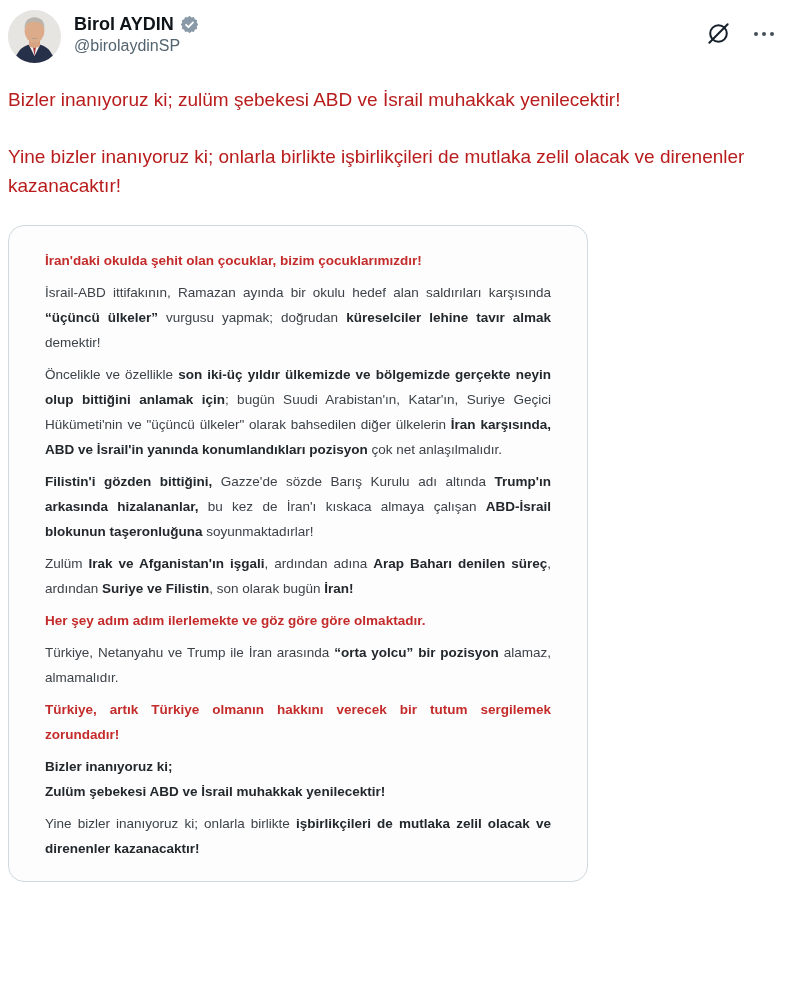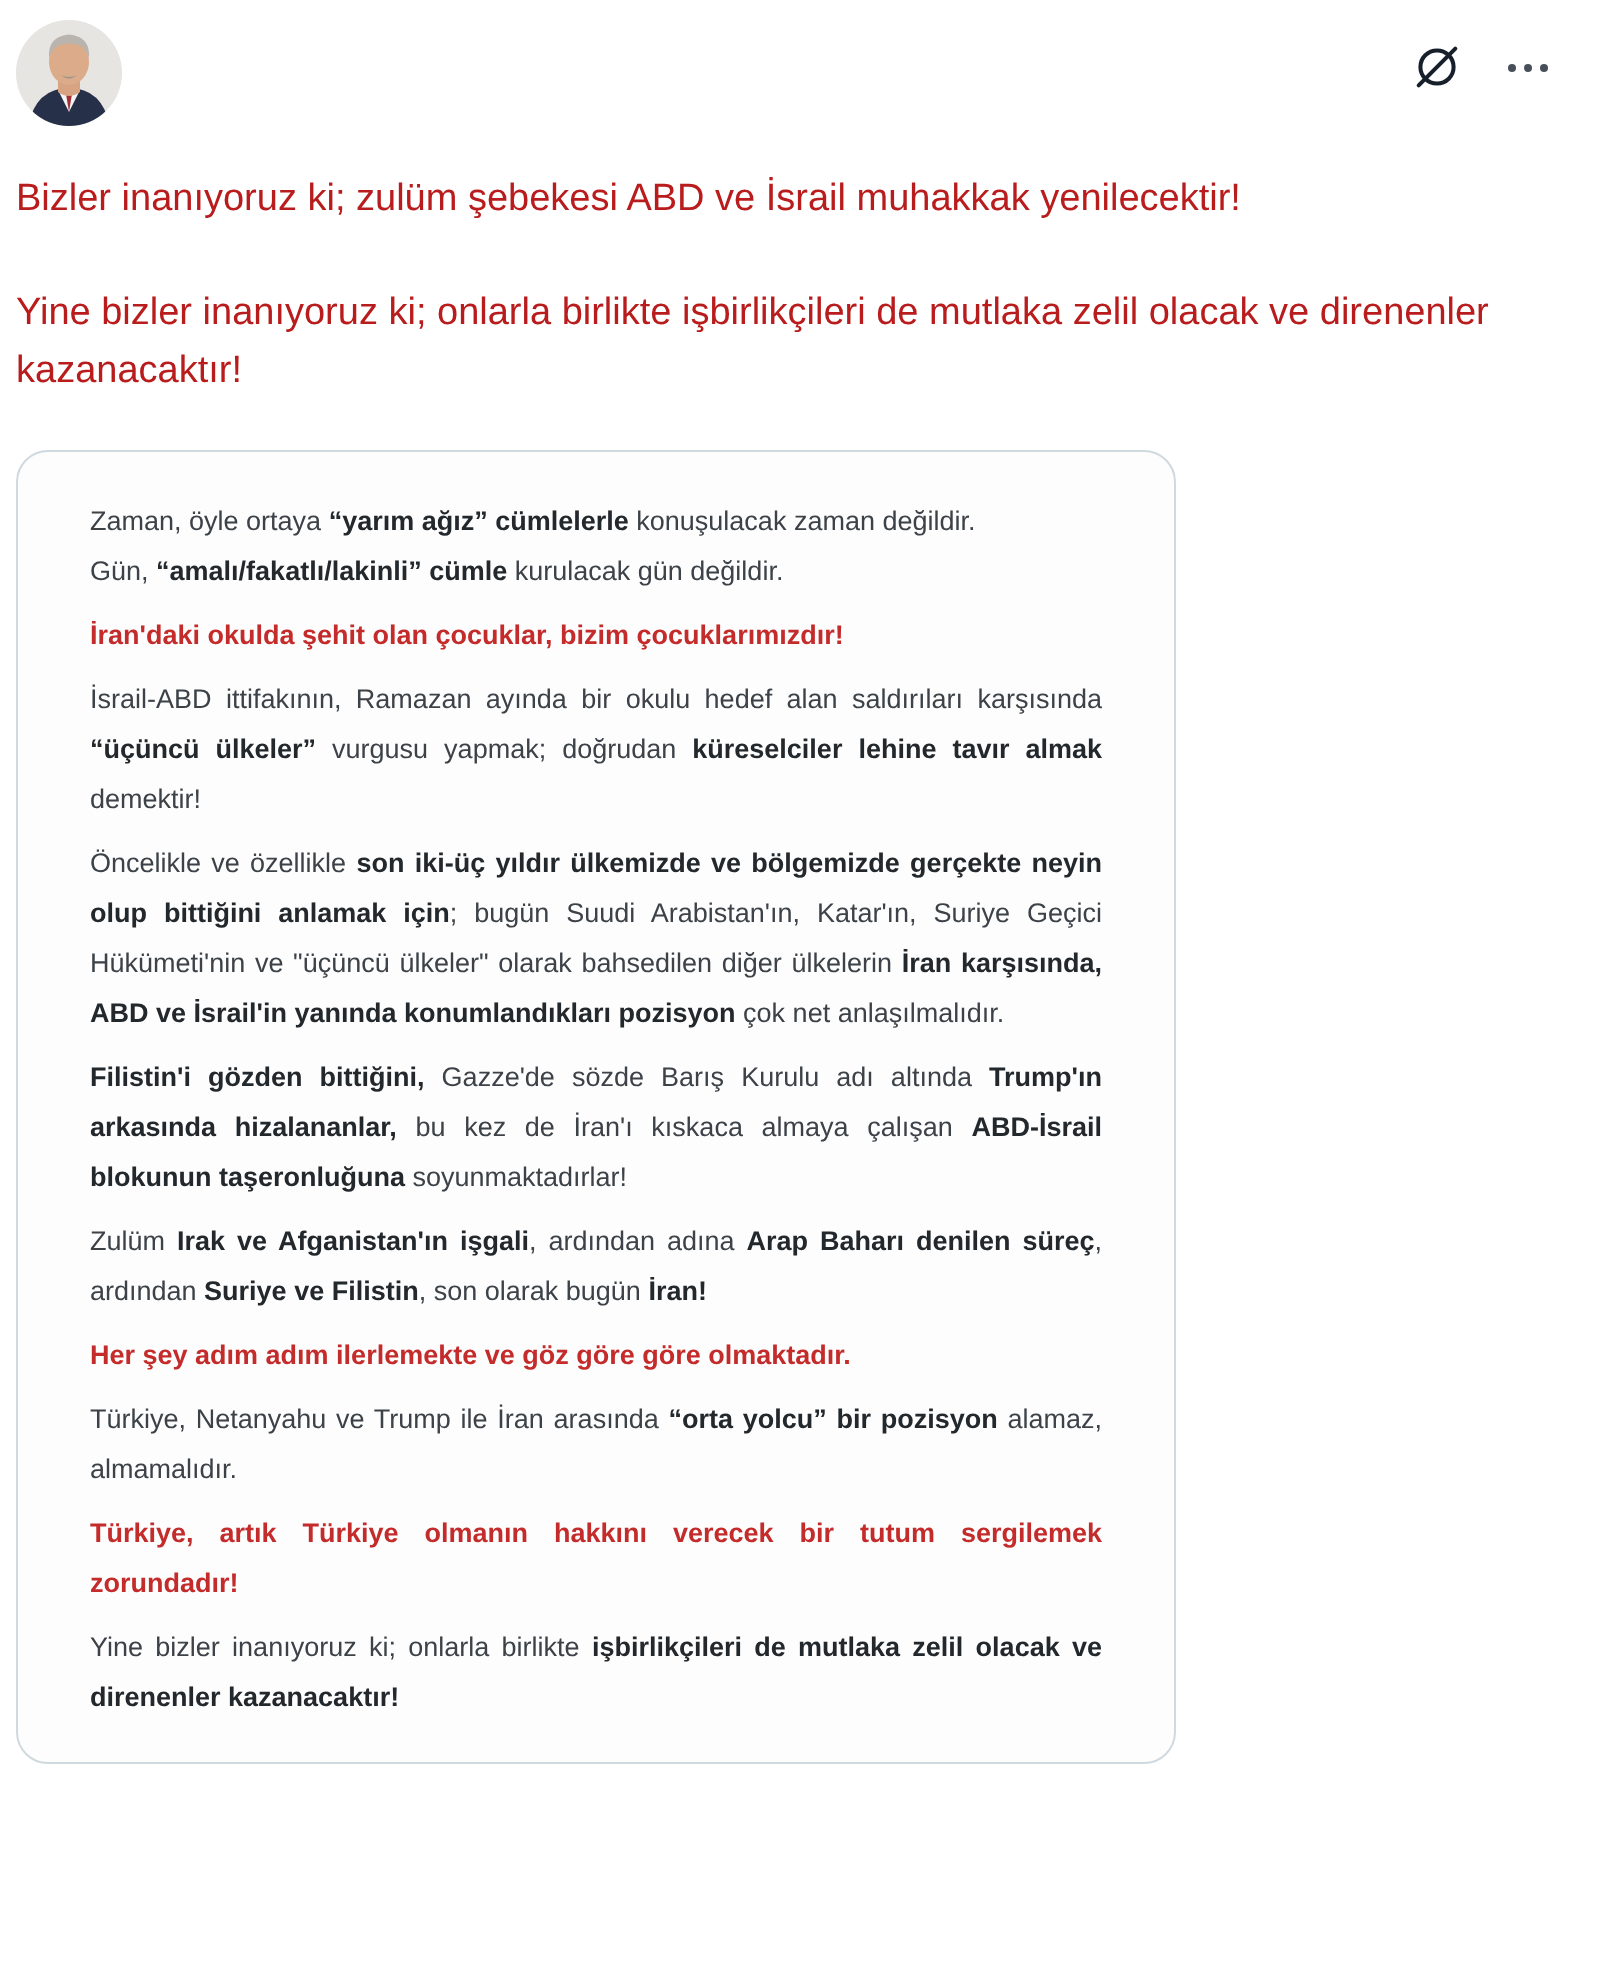--- a/index.html
+++ b/index.html
@@ -79,20 +79,32 @@
 
         <path d="M21 29 h11 v7 q-5.5 4 -11 0 Z" fill="#d8a383"></path>
 
         <ellipse cx="26.5" cy="21" rx="10" ry="11.5" fill="#dcab8a"></ellipse>
 
         <path d="M16.5 19 q-.5 -8 5 -10.5 q5 -2.5 10 0 q5.5 2.5 5 10.5 q-2 -5 -4 -6 q-6 -2.5 -12 0 q-2 1 -4 6 Z" fill="#b9b4ae"></path>
 
         <path d="M22.5 27.5 q4 2 8 0 q-4 3.5 -8 0 Z" fill="#9b948d"></path>
       </svg>
     </div>
+    <div class="id-block">
+      <div class="name-row">
+        <span class="display-name">Birol AYDIN</span>
+        <span class="badge">
+          <svg viewBox="0 0 24 24" width="19" height="19">
+            <path fill="#8a99a8" d="M12 1l2.4 2.1 3.1-.6 1.2 2.9 3 1.1-.6 3.1L23 12l-1.9 2.4.6 3.1-3 1.1-1.2 2.9-3.1-.6L12 23l-2.4-2.1-3.1.6-1.2-2.9-3-1.1.6-3.1L1 12l1.9-2.4-.6-3.1 3-1.1 1.2-2.9 3.1.6z"></path>
+            <path fill="none" stroke="#ffffff" stroke-width="2.3" stroke-linecap="round" stroke-linejoin="round" d="M7.6 12.4l3 3 5.8-6"></path>
+          </svg>
+        </span>
+      </div>
+      <div class="handle">@birolaydinSP</div>
+    </div>
     <div class="header-right">
       <button class="icon-btn" title="">
         <svg viewBox="0 0 28 28" width="27" height="27">
           <circle cx="14" cy="14" r="8.6" fill="none" stroke="#17202a" stroke-width="2.1"></circle>
           <line x1="4.5" y1="23.5" x2="23.5" y2="4.5" stroke="#17202a" stroke-width="2.1" stroke-linecap="round"></line>
         </svg>
       </button>
       <button class="icon-btn">
         <span class="dots">
             <i></i>
@@ -102,26 +114,26 @@
       </button>
     </div>
   </div>
 
   <div class="tweet-text">Bizler inanıyoruz ki; zulüm şebekesi ABD ve İsrail muhakkak yenilecektir!
 
 Yine bizler inanıyoruz ki; onlarla birlikte işbirlikçileri de mutlaka zelil olacak ve direnenler kazanacaktır!</div>
 
   <div class="img-card">
     <div id="card-text">
-        <p class="img-para left"><span>Zaman, öyle ortaya </span><span class="b">“yarım ağız” cümlelerle</span><span> konuşulacak zaman değildir.</span><br><span>Gün, </span><span class="b">“amalı/fakatlı/lakinli” cümle</span><span> kurulacak gün değildir.</span></p>
         <p class="img-para red"><span class="b">İran'daki okulda şehit olan çocuklar, bizim çocuklarımızdır!</span></p>
         <p class="img-para"><span>İsrail-ABD ittifakının, Ramazan ayında bir okulu hedef alan saldırıları karşısında </span><span class="b">“üçüncü ülkeler”</span><span> vurgusu yapmak; doğrudan </span><span class="b">küreselciler lehine tavır almak</span><span> demektir!</span></p>
         <p class="img-para"><span>Öncelikle ve özellikle </span><span class="b">son iki-üç yıldır ülkemizde ve bölgemizde gerçekte neyin olup bittiğini anlamak için</span><span>; bugün Suudi Arabistan'ın, Katar'ın, Suriye Geçici Hükümeti'nin ve "üçüncü ülkeler" olarak bahsedilen diğer ülkelerin </span><span class="b">İran karşısında, ABD ve İsrail'in yanında konumlandıkları pozisyon</span><span> çok net anlaşılmalıdır.</span></p>
         <p class="img-para"><span class="b">Filistin'i gözden bittiğini,</span><span> Gazze'de sözde Barış Kurulu adı altında </span><span class="b">Trump'ın arkasında hizalananlar,</span><span> bu kez de İran'ı kıskaca almaya çalışan </span><span class="b">ABD-İsrail blokunun taşeronluğuna</span><span> soyunmaktadırlar!</span></p>
         <p class="img-para"><span>Zulüm </span><span class="b">Irak ve Afganistan'ın işgali</span><span>, ardından adına </span><span class="b">Arap Baharı denilen süreç</span><span>, ardından </span><span class="b">Suriye ve Filistin</span><span>, son olarak bugün </span><span class="b">İran!</span></p>
         <p class="img-para red"><span class="b">Her şey adım adım ilerlemekte ve göz göre göre olmaktadır.</span></p>
         <p class="img-para"><span>Türkiye, Netanyahu ve Trump ile İran arasında </span><span class="b">“orta yolcu” bir pozisyon</span><span> alamaz, almamalıdır.</span></p>
         <p class="img-para red"><span class="b">Türkiye, artık Türkiye olmanın hakkını verecek bir tutum sergilemek zorundadır!</span></p>
+        <p class="img-para left"><span class="b">Bizler inanıyoruz ki;</span><br><span class="b">Zulüm şebekesi ABD ve İsrail muhakkak yenilecektir!</span></p>
         <p class="img-para"><span>Yine bizler inanıyoruz ki; onlarla birlikte </span><span class="b">işbirlikçileri de mutlaka zelil olacak ve direnenler kazanacaktır!</span></p>
       </div>
   </div>
 
 </div>
 
 </body></html>

